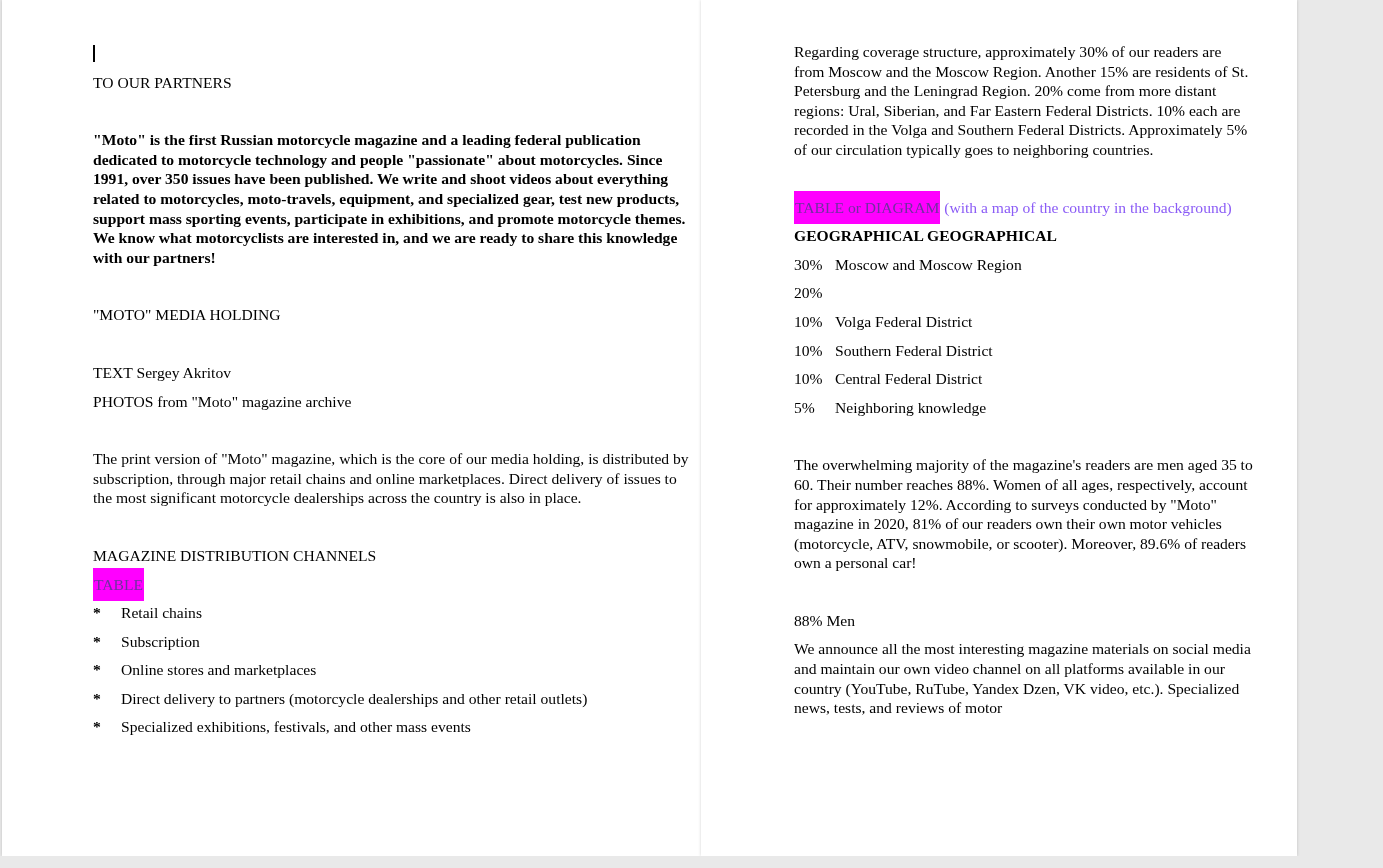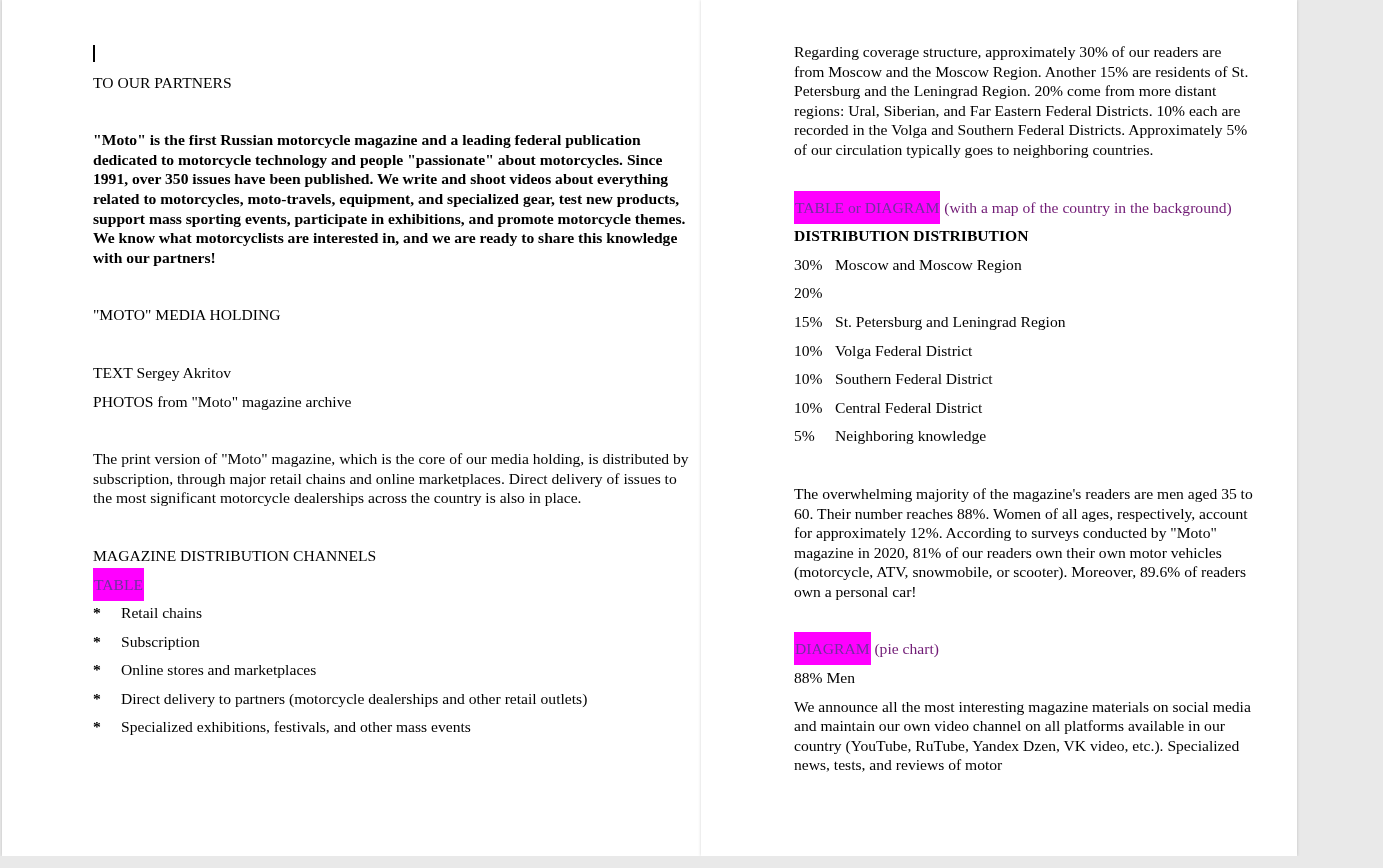--- a/index.html
+++ b/index.html
@@ -15,21 +15,21 @@
     position:absolute; top:0; height:856px; background:#ffffff;
     box-shadow:0 0 3px rgba(0,0,0,0.18);
   }
   .page-left  { left:2px;   width:756px; padding:44px 60px 0 91px; }
   .page-right { left:701px; width:596px; padding:42px 44px 0 93px;font-family:Liberation Serif, serif; }
 
   .para, .row { font-size:15.6px; line-height:19.6px; margin-bottom:9px; }
   .gap { margin-bottom:38px; }
   .bold { font-weight:bold; }
   .hl { background:#ff00ff; color:#7030a0; padding:8px 1px; }
-  .note { color:#701a75; }
+  .note { color:#8b5cf6; }
 
   .caret-line { height:19.6px; margin-bottom:9px; position:relative; }
   .caret { position:absolute; left:0; top:1px; width:1.5px; height:17px; background:#000; }
 
   .list-row { display:flex; }
   .list-row .bullet { width:28px; flex:0 0 28px; font-weight:bold; }
 
   .geo-row { display:flex;align-items:center; }
   .geo-row .pct { width:41px; flex:0 0 41px; }
 
@@ -92,56 +92,48 @@
 
   <div class="page page-right">
 
     <p class="para gap">Regarding coverage structure, approximately 30% of our readers are from Moscow and the Moscow Region. Another 15% are residents of St. Petersburg and the Leningrad Region. 20% come from more distant regions: Ural, Siberian, and Far Eastern Federal Districts. 10% each are recorded in the Volga and Southern Federal Districts. Approximately 5% of our circulation typically goes to neighboring countries.</p>
 
     <p class="para">
       <span class="hl">TABLE or DIAGRAM</span>
       <span class="note">(with a map of the country in the background)</span>
     </p>
 
-    <p class="para bold">DISTRIBUTION DISTRIBUTION</p>
+    <p class="para bold">GEOGRAPHICAL GEOGRAPHICAL</p>
 
     <div class="row geo-row">
       <span class="pct">30%</span>
       <span>Moscow and Moscow Region</span>
     </div>
     <div class="row geo-row">
       <span class="pct">20%</span>
-    </div>
-    <div class="row geo-row">
-      <span class="pct">15%</span>
-      <span>St. Petersburg and Leningrad Region</span>
     </div>
     <div class="row geo-row">
       <span class="pct">10%</span>
       <span>Volga Federal District</span>
     </div>
     <div class="row geo-row">
       <span class="pct">10%</span>
       <span>Southern Federal District</span>
     </div>
     <div class="row geo-row">
       <span class="pct">10%</span>
       <span>Central Federal District</span>
     </div>
     <div class="row geo-row gap">
       <span class="pct">5%</span>
       <span>Neighboring knowledge</span>
     </div>
 
     <p class="para gap">The overwhelming majority of the magazine's readers are men aged 35 to 60. Their number reaches 88%. Women of all ages, respectively, account for approximately 12%. According to surveys conducted by "Moto" magazine in 2020, 81% of our readers own their own motor vehicles (motorcycle, ATV, snowmobile, or scooter). Moreover, 89.6% of readers own a personal car!</p>
 
-    <p class="para">
-      <span class="hl">DIAGRAM</span>
-      <span class="note">(pie chart)</span>
-    </p>
 
     <p class="para">88% Men</p>
 
 
     <p class="para">We announce all the most interesting magazine materials on social media and maintain our own video channel on all platforms available in our country (YouTube, RuTube, Yandex Dzen, VK video, etc.). Specialized news, tests, and reviews of motor</p>
 
   </div>
 
   <div class="bottom-strip"></div>
 

